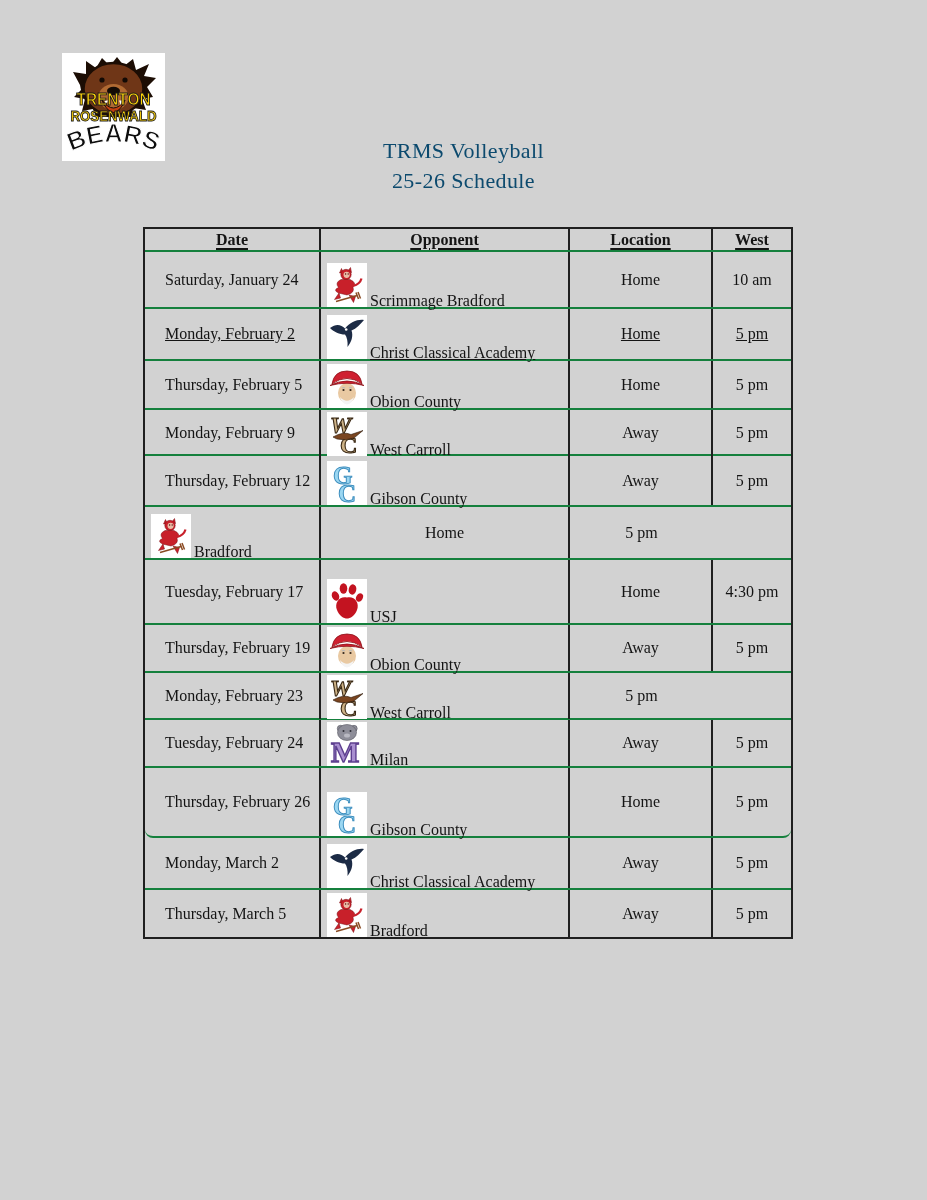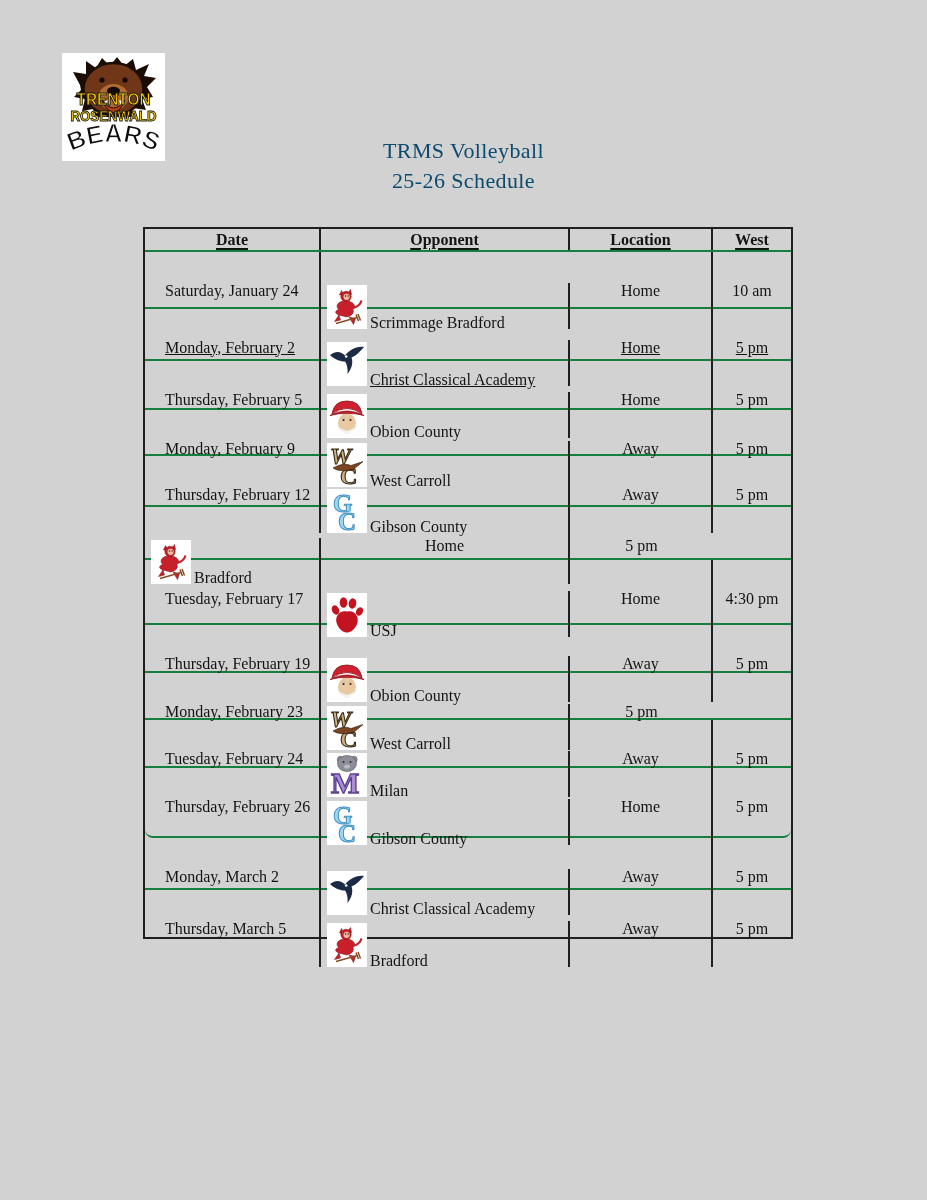--- a/index.html
+++ b/index.html
@@ -37,21 +37,21 @@
   .hcell{
     display:flex;align-items:center;justify-content:center;
     font-weight:bold;font-size:16px;
   }
   .hcell span{
     text-decoration:underline;
     text-decoration-thickness:2px;
     text-underline-offset:3px;
   }
   .date-cell{display:flex;align-items:center;padding-left:20px;font-size:16px;white-space:nowrap;}
-  .opp-cell{display:flex;align-items:flex-end;padding:2px 0 0 6px;margin-top:31px;}
+  .opp-cell{display:flex;align-items:flex-end;padding:2px 0 0 6px;}
   .opp-inner{display:flex;align-items:flex-end;}
   .opp-icon{width:40px;height:44px;background:#ffffff;flex:0 0 40px;}
   .opp-icon svg{display:block;width:40px;height:44px;}
   .opp-name{font-size:16px;margin-left:3px;position:relative;top:3px;white-space:nowrap;}
   .loc-cell,.time-cell{
     display:flex;align-items:center;justify-content:center;
     font-size:16px;text-align:center;
   }
   .loc-bold{font-weight:bold;}
   sup.sup{font-size:10px;vertical-align:super;line-height:0;}

